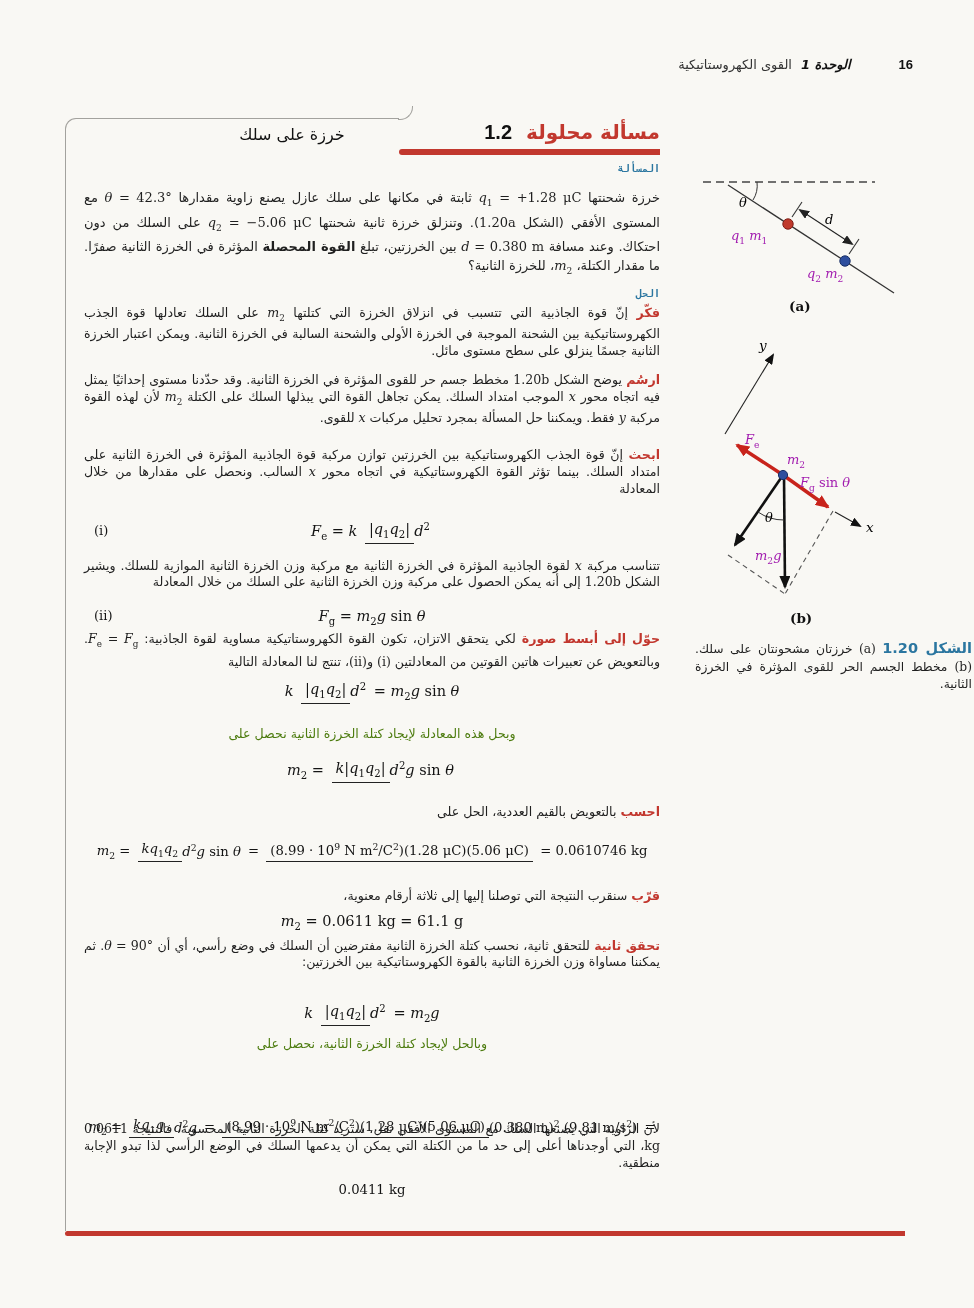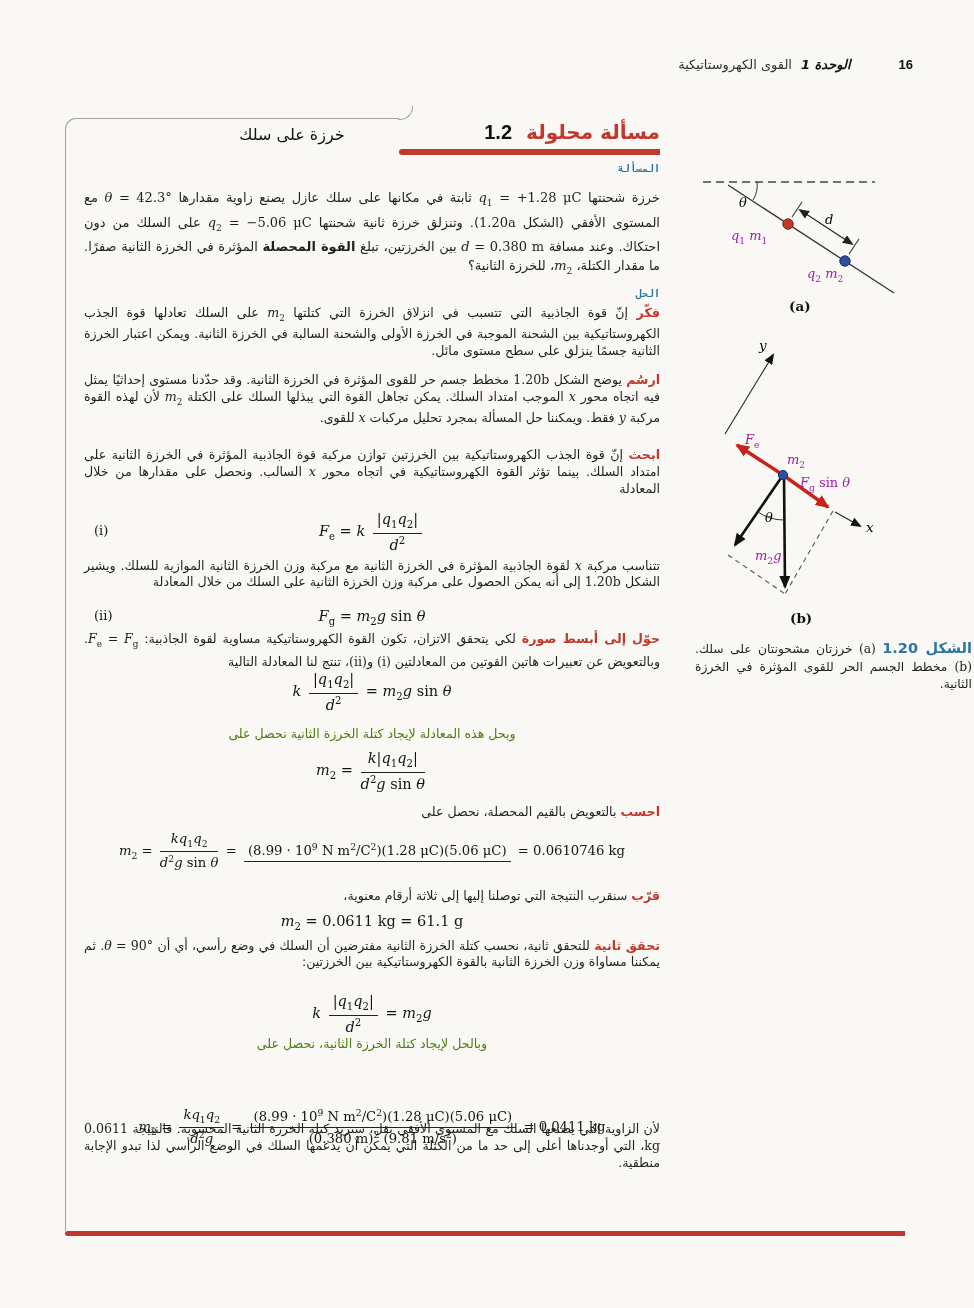--- a/index.html
+++ b/index.html
@@ -34,21 +34,21 @@
   .kw{color:#c2372e;font-weight:bold;}
   .ltr{direction:ltr;unicode-bidi:embed;font-family:"DejaVu Serif","Liberation Serif",serif;}
   i{font-family:"DejaVu Serif","Liberation Serif",serif;}
   sub{font-size:0.7em;}
   sup{font-size:0.7em;}
   .cline{left:84px;width:576px;direction:rtl;text-align:center;font-size:12.6px;color:#4d7c0f;}
   
   .eqrow{left:84px;width:576px;text-align:center;direction:ltr;
     font-family:"DejaVu Serif","Liberation Serif",serif;font-size:14.5px;color:#141414;}
   .eqrow .eqlabel{position:absolute;left:10px;top:50%;transform:translateY(-50%);font-size:13px;}
-  .fr{display:inline-flex;flex-direction:column;text-align:center;vertical-align:middle;margin:0 3px;line-height:1.25;}
+  .fr{display:inline-flex;flex-direction:row;text-align:center;vertical-align:middle;margin:0 3px;line-height:1.25;}
   .fr .fn{border-bottom:1.1px solid #222;padding:0 4px 1px;white-space:nowrap;}
   .fr .fd{padding-top:1px;white-space:nowrap;}
   .small-eq{font-size:13.2px;}
   
   .figwrap{overflow:visible;}
   .flabel{position:absolute;font-family:"DejaVu Serif","Liberation Serif",serif;font-size:13px;color:#a21caf;white-space:nowrap;}
   .ftag{position:absolute;font-weight:bold;font-size:13.5px;color:#111;font-family:"DejaVu Serif","Liberation Serif",serif;}
   #fig-a{left:697px;top:166px;width:268px;height:152px;}
   #fig-b{left:697px;top:332px;width:268px;height:298px;}
   #fig-caption{left:695px;top:640px;width:277px;direction:rtl;text-align:justify;font-size:12.3px;line-height:17.5px;color:#1f1f1f;}
@@ -121,21 +121,21 @@
 
 <div class="abs cline" style="top:726px;">وبحل هذه المعادلة لإيجاد كتلة الخرزة الثانية نحصل على</div>
 
 <div class="abs eqrow" style="top:744px;height:52px;line-height:52px;"><i>m</i><sub>2</sub> = <span class="fr">
       <span class="fn"><i>k</i>|<i>q</i><sub>1</sub><i>q</i><sub>2</sub>|</span>
       <span class="fd"><i>d</i><sup>2</sup><i>g</i> sin <i>θ</i></span>
     </span></div>
 
 <div class="abs par" style="top:804px;text-align:right;">
   <span class="kw">احسب</span>
-  <span>بالتعويض بالقيم المحصلة، نحصل على</span>
+  <span>بالتعويض بالقيم العددية، الحل على</span>
 </div>
 
 <div class="abs eqrow small-eq" style="top:822px;height:58px;line-height:58px;"><i>m</i><sub>2</sub> = <span class="fr">
       <span class="fn"><i>k</i><i>q</i><sub>1</sub><i>q</i><sub>2</sub></span>
       <span class="fd"><i>d</i><sup>2</sup><i>g</i> sin <i>θ</i></span>
     </span> = <span class="fr">
       <span class="fn">(8.99 · 10<sup>9</sup> N m<sup>2</sup>/C<sup>2</sup>)(1.28 μC)(5.06 μC)</span>
     </span> = 0.0610746 kg</div>
 
 <div class="abs par" style="top:888px;text-align:right;">

